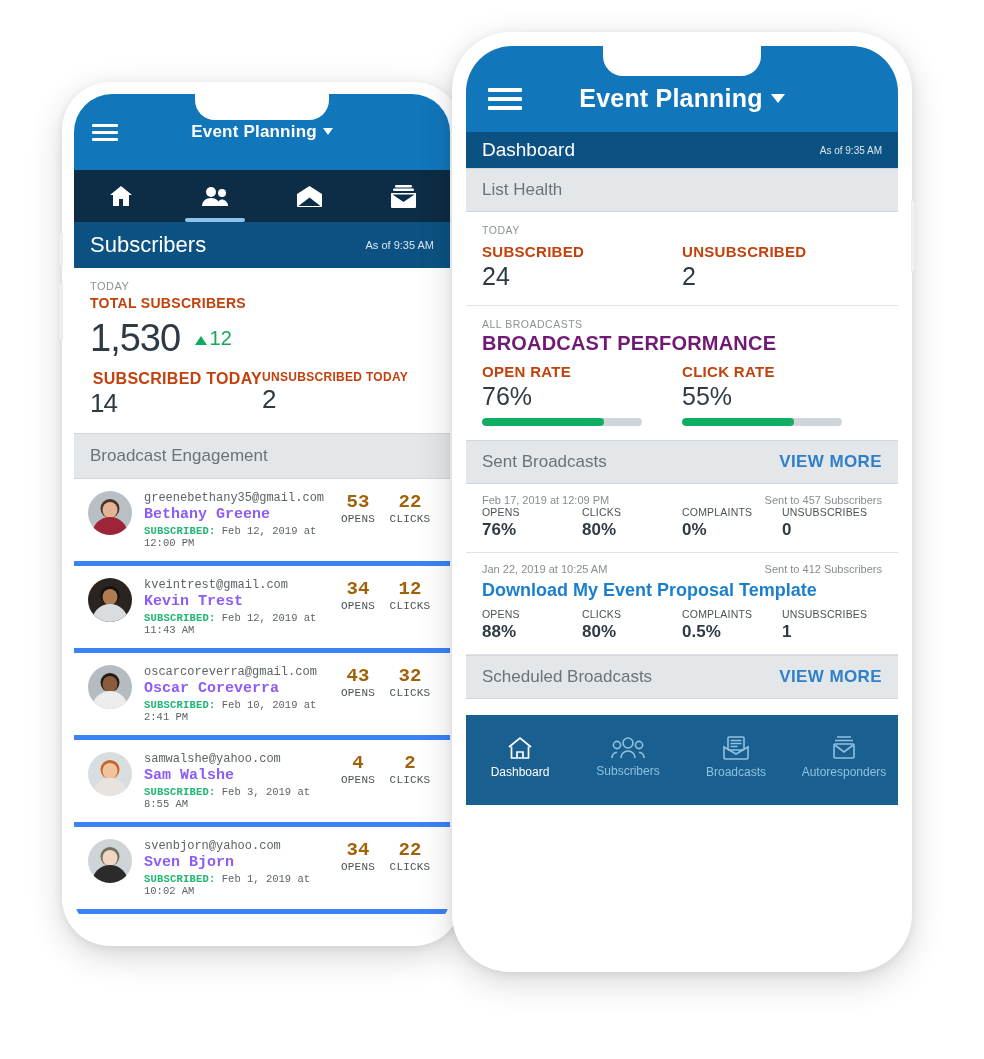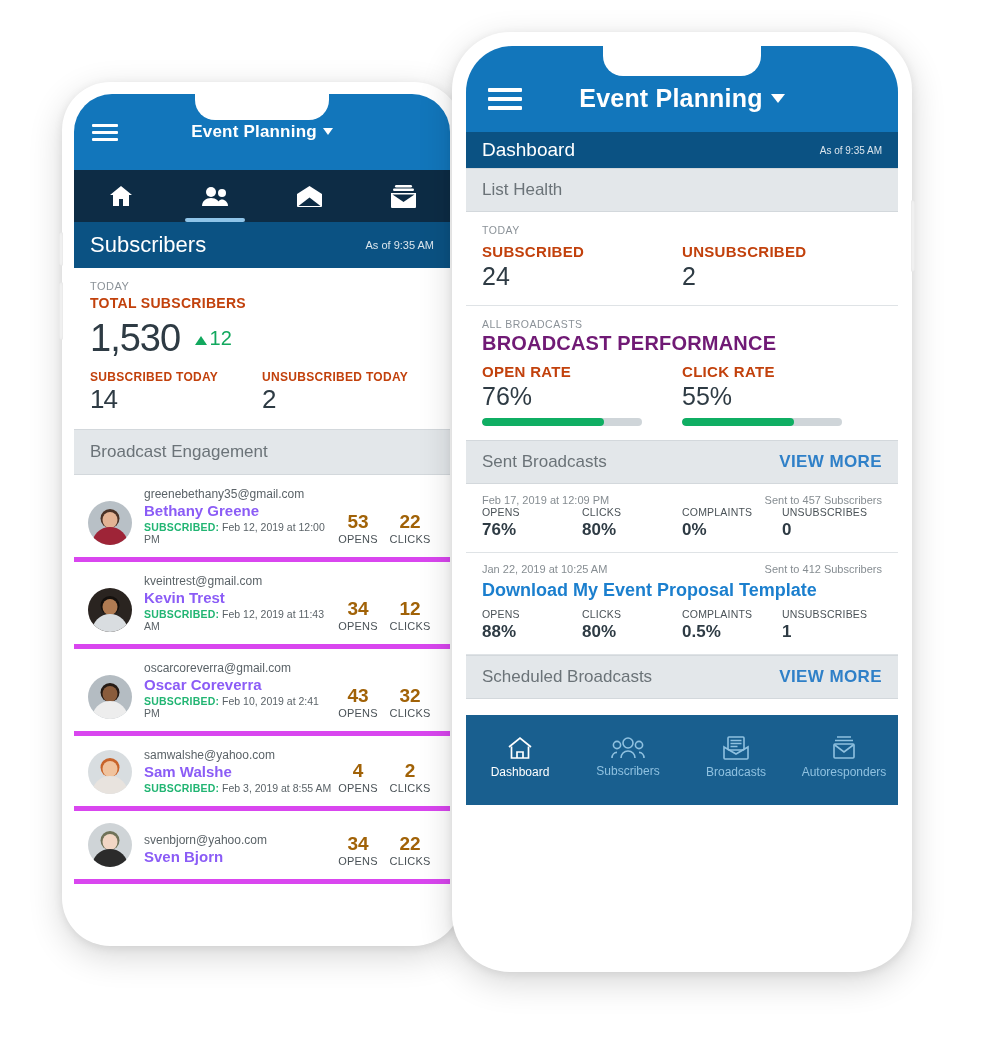--- a/index.html
+++ b/index.html
@@ -229,25 +229,26 @@
     border-bottom: 9px solid #12a85e;
     margin-right: 3px;
   }
   .two-col { display: flex; }
   .two-col > div { flex: 1; }
 
   #phone-left .band { height: 44px; padding: 0 16px; font-size: 17px; }
 
   .sub-row {
     display: flex;
-    align-items: flex-end;
+    align-items: flex-start;
     padding: 12px 14px;
     background: #ffffff;
-    border-bottom: 5px solid #d946ef;
+    border-bottom: 5px solid #3b82f6;
     cursor: pointer;
+    font-family: Liberation Mono, monospace;
   }
   .avatar {
     width: 44px; height: 44px;
     border-radius: 50%;
     flex: none;
     margin-right: 12px;
     background: #c9ced2;
     position: relative;
     overflow: hidden;
   }
@@ -416,21 +417,21 @@
 
     <div class="card summary">
       <div class="kicker">TODAY</div>
       <div class="metric-label" style="margin-top:3px;">TOTAL SUBSCRIBERS</div>
       <div style="margin:6px 0 10px 0;">
         <span class="bignum">1,530</span>
         <span class="delta"><i class="tri"></i><span>12</span></span>
       </div>
       <div class="two-col">
         <div>
-          <div class="metric-label" style="font-size:12px;">SUBSCRIBED TODAY</div>
+          <div class="metric-label" style="font-size:16px;text-align:right;">SUBSCRIBED TODAY</div>
           <div class="bignum" style="font-size:26px;">14</div>
         </div>
         <div>
           <div class="metric-label" style="font-size:12px;">UNSUBSCRIBED TODAY</div>
           <div class="bignum" style="font-size:26px;">2</div>
         </div>
       </div>
     </div>
 
     <div class="band">
@@ -528,20 +529,21 @@
         </div>
         <div class="sub-row">
           <div class="avatar" style="background:#cfd4d7">
             <div class="face head" style="background:#6f7258"></div>
             <div class="face head" style="background:#f2d6c4; width:15px; height:16px; top:11px;"></div>
             <div class="face body" style="background:#2b2b2b"></div>
           </div>
           <div class="sub-info">
             <div class="sub-email">svenbjorn@yahoo.com</div>
             <div class="sub-name">Sven Bjorn</div>
+            <div class="sub-date"><b>SUBSCRIBED:</b><span> Feb 1, 2019 at 10:02 AM</span></div>
           </div>
           <div class="sub-stats">
             <div class="stat">
               <div class="n">34</div>
               <div class="l">OPENS</div>
             </div>
             <div class="stat">
               <div class="n">22</div>
               <div class="l">CLICKS</div>
             </div>

